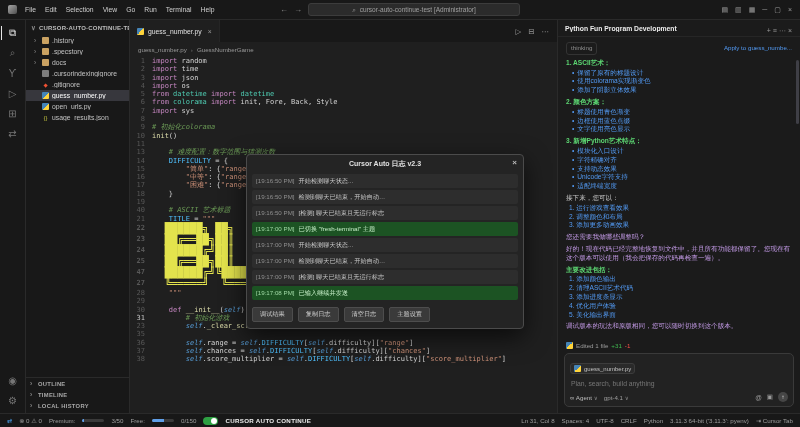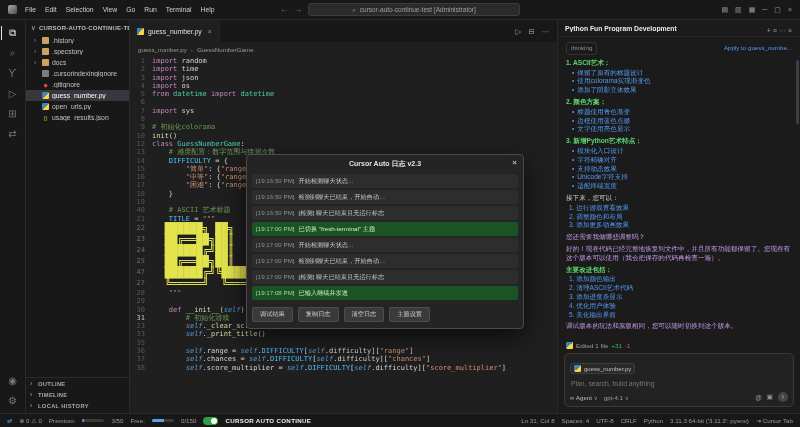--- a/index.html
+++ b/index.html
@@ -51,21 +51,21 @@
   .cl{display:flex;line-height:8.3px;font-size:7px;white-space:pre;}
   .ln{width:22px;min-width:22px;text-align:right;padding-right:7px;color:#585858;}
   .cl.cur .ln{color:#c6c6c6;}
   .lt{white-space:pre;}
   .cl.art{line-height:11px;font-size:10.5px;font-weight:bold;}
   .cl.art .lt{color:#e3e34d;}
   .cl.art .ln{font-size:7px;}
   .tk-k{color:#c586c0;}
   .tk-m{color:#4ec9b0;}
   .tk-d{color:#d4d4d4;}
-  .tk-c{color:#6a9955;}
+  .tk-c{color:#6a9955;font-style:italic;}
   .tk-f{color:#dcdcaa;}
   .tk-cl{color:#4ec9b0;}
   .tk-co{color:#4fc1ff;}
   .tk-nu{color:#b5cea8;}
   .tk-se{color:#569cd6;font-style:italic;text-align:right;}
   .tk-s2{color:#ce9178;}
 
   
   .modal{position:absolute;left:116px;top:98px;width:278px;background:#242424;border:1px solid #4b4b4b;border-radius:4px;box-shadow:0 8px 24px rgba(0,0,0,.65);z-index:10;font-family:"Liberation Sans",sans-serif;padding-bottom:4px;}
   .modal-header{position:relative;height:17px;display:flex;align-items:center;justify-content:center;font-size:7px;font-weight:bold;color:#e0e0e0;}
@@ -248,47 +248,46 @@
           <span class="bc-sep">›</span>
           <span>GuessNumberGame</span>
         </div>
       <div class="code-area">
         <div id="code-lines">
             <div class="cl"><span class="ln">1</span><span class="lt"><span class="tk-k">import</span><span class="tk-d"> random</span></span></div>
             <div class="cl"><span class="ln">2</span><span class="lt"><span class="tk-k">import</span><span class="tk-d"> time</span></span></div>
             <div class="cl"><span class="ln">3</span><span class="lt"><span class="tk-k">import</span><span class="tk-d"> json</span></span></div>
             <div class="cl"><span class="ln">4</span><span class="lt"><span class="tk-k">import</span><span class="tk-d"> os</span></span></div>
             <div class="cl"><span class="ln">5</span><span class="lt"><span class="tk-k">from</span><span class="tk-m"> datetime</span><span class="tk-k"> import</span><span class="tk-m"> datetime</span></span></div>
-            <div class="cl"><span class="ln">6</span></div>
+            <div class="cl"><span class="ln">6</span><span class="lt"><span class="tk-k">from</span><span class="tk-m"> colorama</span><span class="tk-k"> import</span><span class="tk-d"> init, Fore, Back, Style</span></span></div>
             <div class="cl"><span class="ln">7</span><span class="lt"><span class="tk-k">import</span><span class="tk-d"> sys</span></span></div>
             <div class="cl"><span class="ln">8</span><span class="lt"></span></div>
             <div class="cl"><span class="ln">9</span><span class="lt"><span class="tk-c"># 初始化colorama</span></span></div>
             <div class="cl"><span class="ln">10</span><span class="lt"><span class="tk-f">init</span><span class="tk-d">()</span></span></div>
-            <div class="cl"><span class="ln">12</span><span class="lt"><span class="tk-k">class</span><span class="tk-cl"> GuessNumberGame</span><span class="tk-d">:</span></span></div>
+            <div class="cl"><span class="ln">11</span><span class="lt"></span></div>
             <div class="cl"><span class="ln">13</span><span class="lt"><span class="tk-c">    # 难度配置：数字范围与猜测次数</span></span></div>
             <div class="cl"><span class="ln">14</span><span class="lt"><span class="tk-d">    </span><span class="tk-co">DIFFICULTY</span><span class="tk-d"> = {</span></span></div>
             <div class="cl"><span class="ln">15</span><span class="lt"><span class="tk-d">        </span><span class="tk-s2">"简单"</span><span class="tk-d">: {</span><span class="tk-s2">"range"</span><span class="tk-d">: (</span><span class="tk-nu">1</span><span class="tk-d">, </span><span class="tk-nu">50</span><span class="tk-d">), </span><span class="tk-s2">"chances"</span><span class="tk-d">: </span><span class="tk-nu">10</span><span class="tk-d">},</span></span></div>
             <div class="cl"><span class="ln">16</span><span class="lt"><span class="tk-d">        </span><span class="tk-s2">"中等"</span><span class="tk-d">: {</span><span class="tk-s2">"range"</span><span class="tk-d">: (</span><span class="tk-nu">1</span><span class="tk-d">, </span><span class="tk-nu">100</span><span class="tk-d">), </span><span class="tk-s2">"chances"</span><span class="tk-d">: </span><span class="tk-nu">8</span><span class="tk-d">},</span></span></div>
             <div class="cl"><span class="ln">17</span><span class="lt"><span class="tk-d">        </span><span class="tk-s2">"困难"</span><span class="tk-d">: {</span><span class="tk-s2">"range"</span><span class="tk-d">: (</span><span class="tk-nu">1</span><span class="tk-d">, </span><span class="tk-nu">200</span><span class="tk-d">), </span><span class="tk-s2">"chances"</span><span class="tk-d">: </span><span class="tk-nu">6</span><span class="tk-d">},</span></span></div>
             <div class="cl"><span class="ln">18</span><span class="lt"><span class="tk-d">    }</span></span></div>
             <div class="cl"><span class="ln">19</span><span class="lt"></span></div>
             <div class="cl"><span class="ln">40</span><span class="lt"><span class="tk-c">    # ASCII 艺术标题</span></span></div>
             <div class="cl"><span class="ln">21</span><span class="lt"><span class="tk-d">    </span><span class="tk-co">TITLE</span><span class="tk-d"> = </span><span class="tk-s2">"""</span></span></div>
             <div class="cl art"><span class="ln">22</span><span class="lt">  ██████╗ ██╗   ██╗██╗     ██╗     ███████╗</span></div>
             <div class="cl art"><span class="ln">23</span><span class="lt">  ██╔══██╗██║   ██║██║     ██║     ██╔════╝</span></div>
             <div class="cl art"><span class="ln">24</span><span class="lt">  ██████╔╝██║   ██║██║     ██║     ███████╗</span></div>
             <div class="cl art"><span class="ln">25</span><span class="lt">  ██╔══██╗██║   ██║██║     ██║     ╚════██║</span></div>
             <div class="cl art"><span class="ln">47</span><span class="lt">  ██████╔╝╚██████╔╝███████╗███████╗███████║</span></div>
             <div class="cl art"><span class="ln">27</span><span class="lt">  ╚═════╝  ╚═════╝ ╚══════╝╚══════╝╚══════╝</span></div>
             <div class="cl"><span class="ln">28</span><span class="lt"><span class="tk-s2">    """</span></span></div>
             <div class="cl"><span class="ln">29</span><span class="lt"></span></div>
             <div class="cl"><span class="ln">30</span><span class="lt"><span class="tk-d">    </span><span class="tk-k">def</span><span class="tk-d"> </span><span class="tk-f">__init__</span><span class="tk-d">(</span><span class="tk-se">self</span><span class="tk-d">):</span></span></div>
             <div class="cl cur"><span class="ln">31</span><span class="lt"><span class="tk-c">        # 初始化游戏</span></span></div>
             <div class="cl"><span class="ln">23</span><span class="lt"><span class="tk-d">        </span><span class="tk-se">self</span><span class="tk-d">.</span><span class="tk-f">_clear_screen</span><span class="tk-d">()</span></span></div>
-            <div class="cl"><span class="ln">33</span><span class="lt"><span class="tk-d">        </span><span class="tk-se">self</span><span class="tk-d">.</span><span class="tk-f">_print_title</span><span class="tk-d">()</span></span></div>
             <div class="cl"><span class="ln">35</span></div>
             <div class="cl"><span class="ln">36</span><span class="lt"><span class="tk-d">        </span><span class="tk-se">self</span><span class="tk-d">.range = </span><span class="tk-se">self</span><span class="tk-d">.</span><span class="tk-co">DIFFICULTY</span><span class="tk-d">[</span><span class="tk-se">self</span><span class="tk-d">.difficulty][</span><span class="tk-s2">"range"</span><span class="tk-d">]</span></span></div>
             <div class="cl"><span class="ln">37</span><span class="lt"><span class="tk-d">        </span><span class="tk-se">self</span><span class="tk-d">.chances = </span><span class="tk-se">self</span><span class="tk-d">.</span><span class="tk-co">DIFFICULTY</span><span class="tk-d">[</span><span class="tk-se">self</span><span class="tk-d">.difficulty][</span><span class="tk-s2">"chances"</span><span class="tk-d">]</span></span></div>
             <div class="cl"><span class="ln">38</span><span class="lt"><span class="tk-d">        </span><span class="tk-se">self</span><span class="tk-d">.score_multiplier = </span><span class="tk-se">self</span><span class="tk-d">.</span><span class="tk-co">DIFFICULTY</span><span class="tk-d">[</span><span class="tk-se">self</span><span class="tk-d">.difficulty][</span><span class="tk-s2">"score_multiplier"</span><span class="tk-d">]</span></span></div>
           </div>
 
         <div class="modal">
           <div class="modal-header">
             <span>Cursor Auto 日志 v2.3</span>
             <span class="modal-close">×</span>

